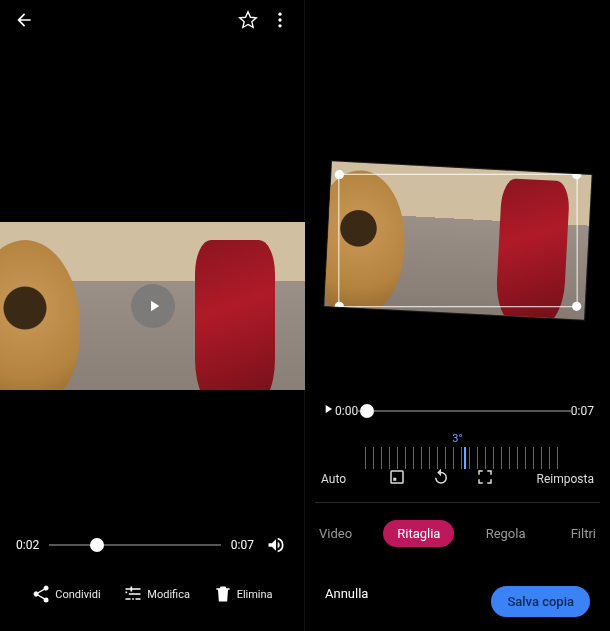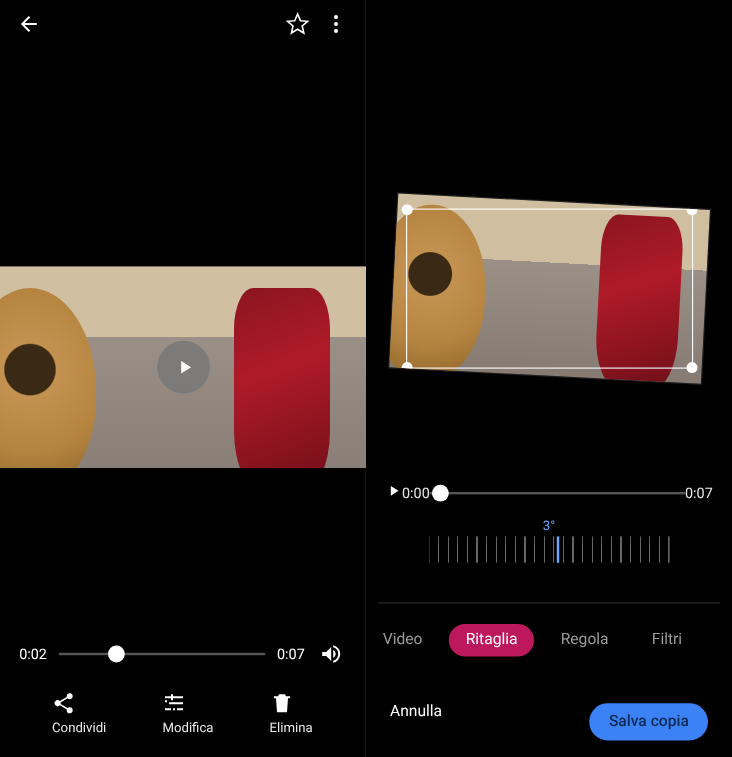--- a/index.html
+++ b/index.html
@@ -64,21 +64,21 @@
     width:14px; height:14px; border-radius:50%; background:#fff;
   }
   .left .thumb { left: 28%; }
 
   .left-actions {
     position:absolute; left:0; right:0; bottom:0; height:64px;
     display:flex; justify-content:space-around; align-items:center;
     padding: 0 20px 10px;
   }
   .action {
-    display:flex; flex-direction:column; gap:4px;
+    display:flex; flex-direction:row; align-items:center; gap:4px;
     font-size:11px; color:#eaeaea;
   }
   .action svg { width:20px; height:20px; fill:#fff; }
 
   
   .crop-stage {
     position:absolute; left:0; right:0; top:150px; height:180px;
     display:flex; align-items:center; justify-content:center;
   }
   .crop-outer {
@@ -126,21 +126,21 @@
     display:flex; align-items:center; justify-content:space-between;
     padding: 0 16px; font-size:12px; color:#ddd;
   }
   .tool-icons { display:flex; gap:26px; }
   .tool-icons svg { width:18px; height:18px; fill:#ddd; }
 
   .divider { position:absolute; left:10px; right:10px; top: 502px; height:1px; background:#2a2a2a;}
 
   .mode-tabs {
     position:absolute; left:0; right:0; top: 520px;
-    display:flex; justify-content:flex-start; gap:8px; font-size:13px;
+    display:flex; justify-content:space-between; gap:8px; font-size:13px;
   }
   .mode-tabs span { padding:6px 14px; color:#9a9a9a; border-radius:16px; }
   .mode-tabs .active { background:#be185d; color:#fff; }
 
   .bottom-row {
     position:absolute; left:0; right:0; bottom:14px;
     display:flex; justify-content:space-between; align-items:flex-start;
     padding: 0 20px; font-size:13px;
   }
   .pill {
@@ -245,20 +245,41 @@
       <div class="thumb"></div>
     </div>
     <span>0:07</span>
   </div>
 
   <div class="angle-row">
     <div class="angle-val">3°</div>
     <div class="ruler"></div>
   </div>
 
+  <div class="tool-row">
+    <span>Auto</span>
+    <div class="tool-icons">
+      <span>
+        <svg viewBox="0 0 24 24">
+            <path d="M19 3H5a2 2 0 0 0-2 2v14a2 2 0 0 0 2 2h14a2 2 0 0 0 2-2V5a2 2 0 0 0-2-2zm0 16H5V5h14zM7 13h4v4H7z"></path>
+          </svg>
+      </span>
+      <span>
+        <svg viewBox="0 0 24 24">
+            <path d="M12 5V1L7 6l5 5V7a6 6 0 1 1-6 6H4a8 8 0 1 0 8-8z"></path>
+          </svg>
+      </span>
+      <span>
+        <svg viewBox="0 0 24 24">
+            <path d="M3 3h6v2H5v4H3V3zm12 0h6v6h-2V5h-4V3zM3 15h2v4h4v2H3v-6zm16 0h2v6h-6v-2h4v-4z"></path>
+          </svg>
+      </span>
+    </div>
+    <span>Reimposta</span>
+  </div>
 
   <div class="divider"></div>
 
   <div class="mode-tabs">
     <span>Video</span>
     <span class="active">Ritaglia</span>
     <span>Regola</span>
     <span>Filtri</span>
   </div>
 

